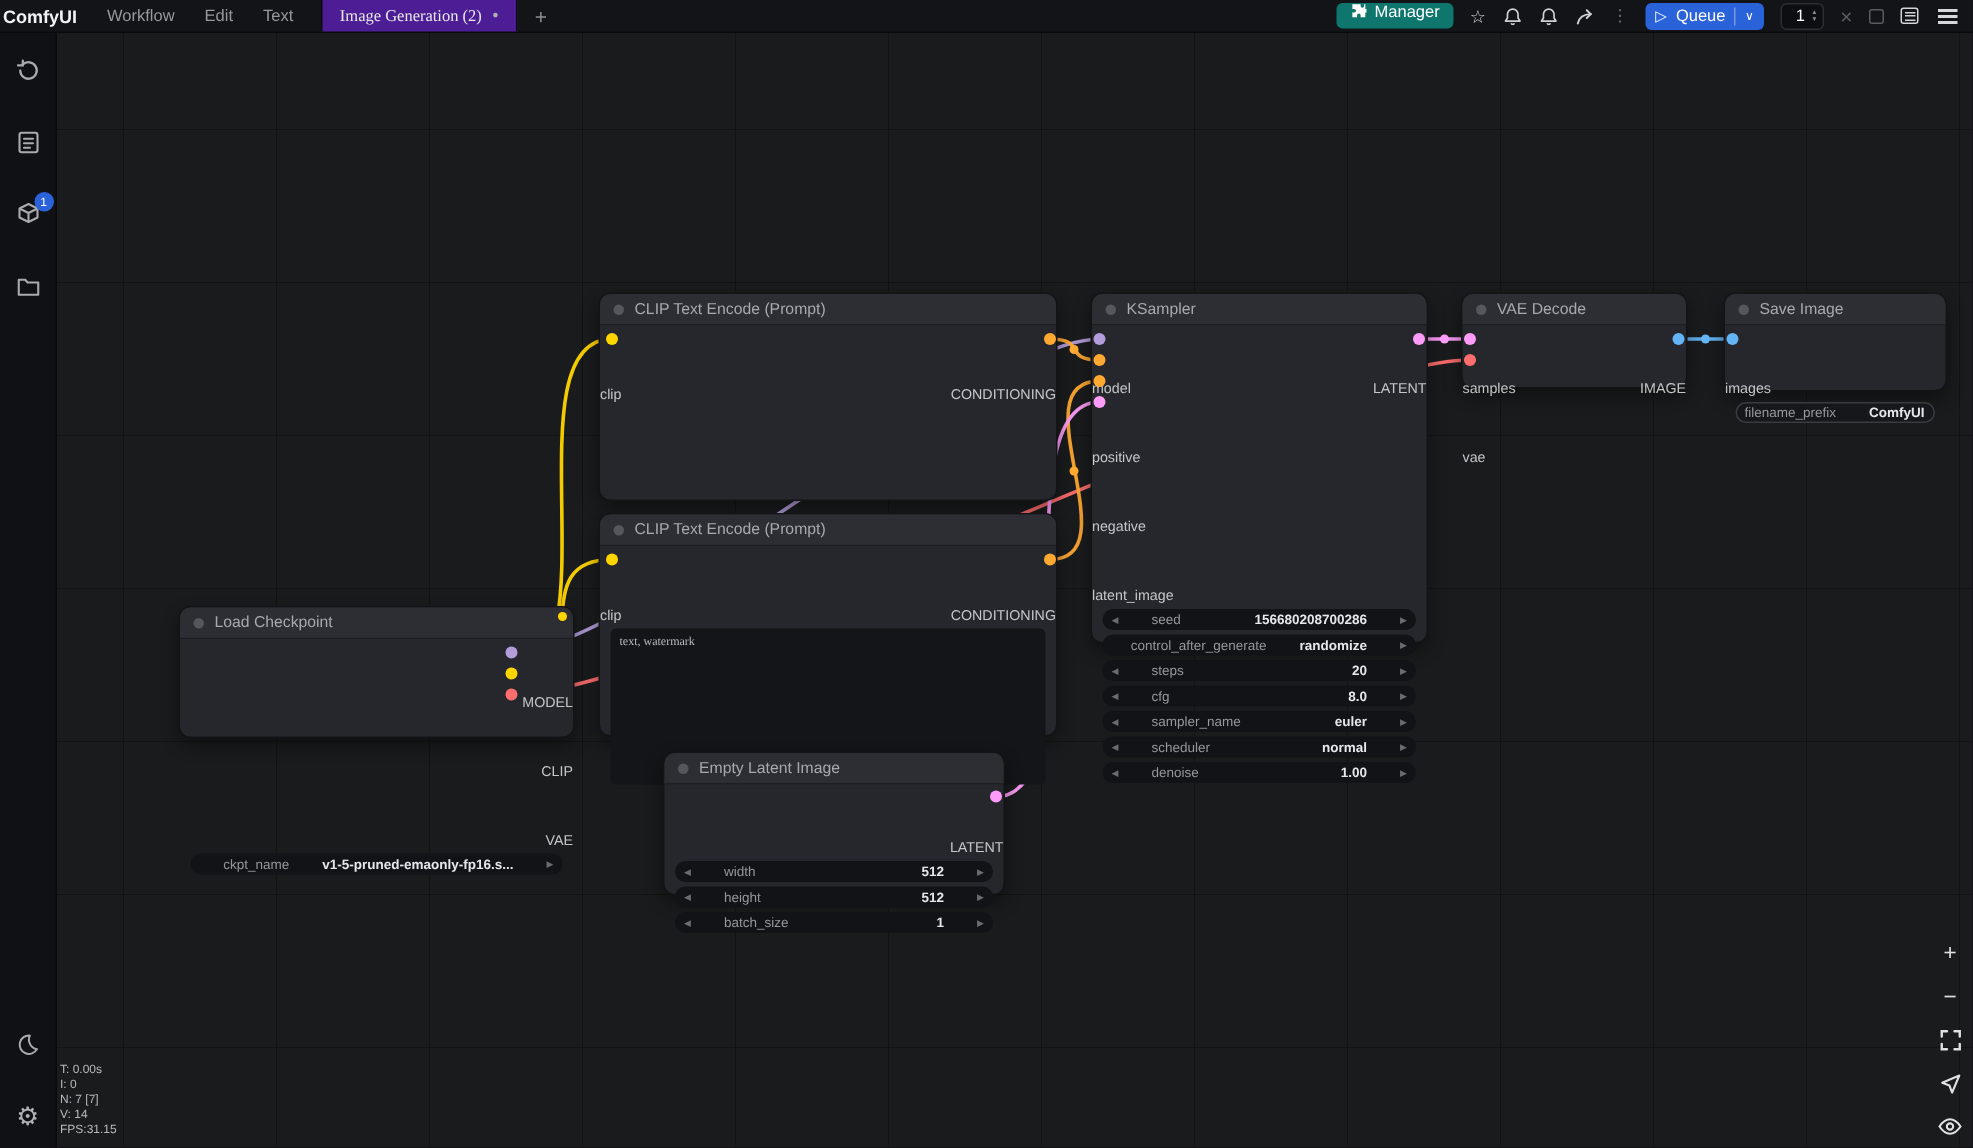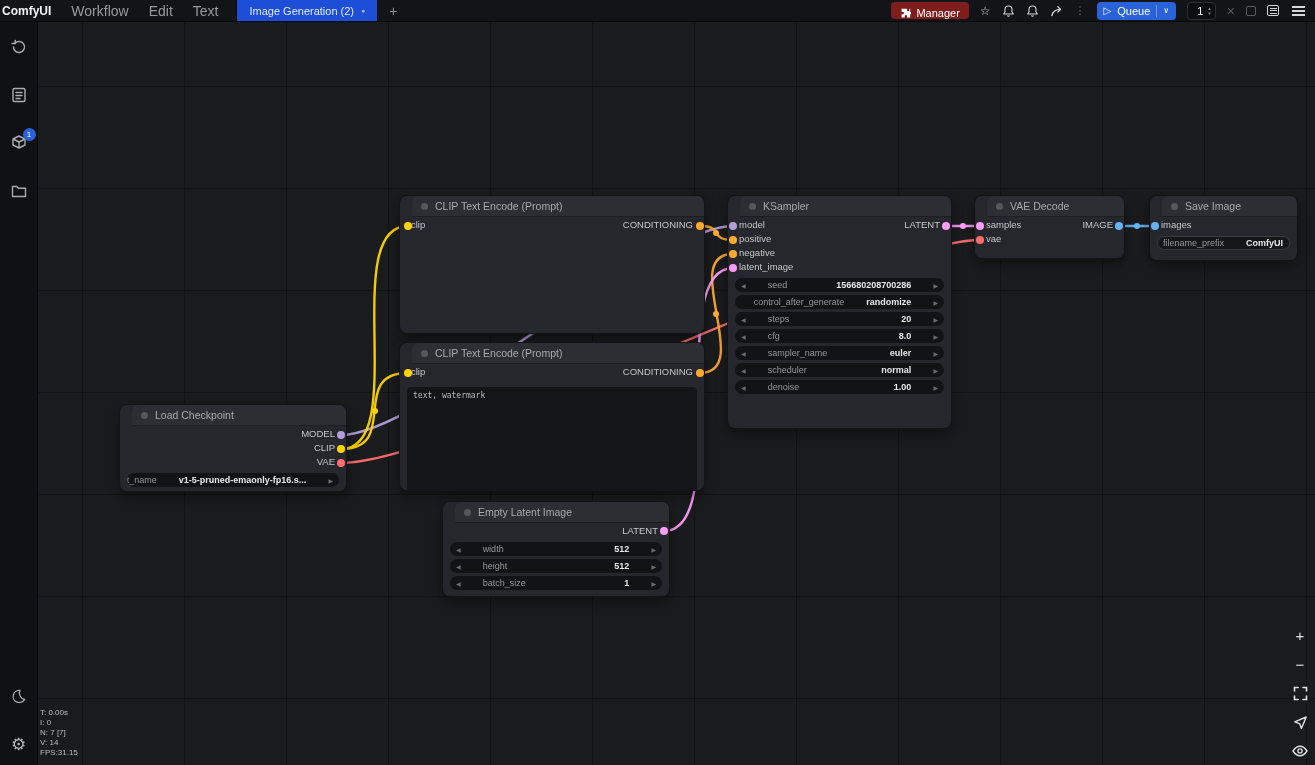--- a/index.html
+++ b/index.html
@@ -4,28 +4,28 @@
 <style>
   * { margin:0; padding:0; box-sizing:border-box; }
   html,body { width:1315px; height:765px; overflow:hidden; background:#101114; font-family:"Liberation Sans", sans-serif; }
   #app { position:relative; width:1315px; height:765px; }
 
   
   .topbar { position:absolute; left:0; top:0; width:1315px; height:22px; background:#131418;
             border-bottom:1px solid #0a0a0c; display:flex; align-items:center; justify-content:space-between; z-index:10; }
   .tb-left { display:flex; align-items:center; height:100%; }
   .logo { color:#f1f2f4; font-size:12px; font-weight:bold; padding:0 10px 0 2px; }
-  .menu { color:#97999d; font-size:14px; padding:0 10px; cursor:default; }
-  .tab { height:100%; display:flex; align-items:center; gap:7px; padding:0 12px; background:#1d4ed8; color:#e7e8ea;
-         font-size:11px; margin-left:8px; border-left:1px solid #0a0a0c; border-right:1px solid #0a0a0c; }
+  .menu { color:#97999d; font-size:11px; padding:0 10px; cursor:default; }
+  .tab { height:100%; display:flex; align-items:center; gap:7px; padding:0 12px; background:#4c1d95; color:#e7e8ea;
+         font-size:11px; margin-left:8px; border-left:1px solid #0a0a0c; border-right:1px solid #0a0a0c;font-family:Liberation Serif, serif; }
   .unsaved-dot { font-size:7px; color:#aeb0b4; line-height:1; }
   .newtab { color:#8b8d91; font-size:14px; padding:0 11px; }
   .tb-right { display:flex; align-items:center; gap:11px; padding-right:8px; height:100%; }
-  .blue-btn { background:#7f1d1d; color:#fff; font-size:11px; height:17px; border-radius:4px;
-              display:flex; align-items:flex-end; gap:5px; padding:0 9px; border:none; }
+  .blue-btn { background:#0f766e; color:#fff; font-size:11px; height:17px; border-radius:4px;
+              display:flex; align-items:flex-start; gap:5px; padding:0 9px; border:none; }
   .tb-icon { color:#cfd1d4; font-size:12px; line-height:1; display:flex; align-items:center; }
   .tb-icon.dim { color:#595b5f; }
   .kebab { color:#6f7175; font-size:11px; }
   .queue-btn { background:#2a62d9; color:#fff; height:18px; border-radius:4px; display:flex; align-items:center;
                font-size:11px; padding:0 7px; gap:6px; }
   .q-divider { width:1px; height:12px; background:rgba(255,255,255,.35); }
   .play { font-size:10px; }
   .chev { font-size:8px; }
   .count-box { background:#0d0e11; border:1px solid #2c2e33; border-radius:4px; height:18px; display:flex;
                align-items:center; padding:0 4px 0 9px; color:#fff; font-size:11px; gap:5px; }
@@ -53,26 +53,26 @@
                               linear-gradient(to bottom, rgba(0,0,0,.28) 1px, transparent 1px);
             background-size:102px 102px; background-position:-58px -38px; z-index:0; }
   svg.layer { position:absolute; left:0; top:0; width:1315px; height:765px; pointer-events:none; }
   #wires { z-index:1; } #dots { z-index:3; }
   .wire { fill:none; stroke-width:2.4; opacity:.95; }
 
   
   .node { position:absolute; background:#26272c; border-radius:7px; z-index:2;
           box-shadow:0 0 0 1px #141417, 0 5px 12px rgba(0,0,0,.45); }
   .node-header { height:21px; display:flex; align-items:center; gap:7px; padding:0 9px; background:#2d2e34;
-                 border-radius:7px 7px 0 0; border-bottom:1px solid #1d1e22;margin-left:12px; }
+                 border-radius:7px 7px 0 0; border-bottom:1px solid #1d1e22; }
   .collapse-dot { width:7px; height:7px; border-radius:50%; background:#56575d; flex:none; }
   .node-title { font-size:10.5px; color:#a8a9ad; white-space:nowrap; }
   .node-body { padding-top:2px; }
-  .slot-row { display:flex; justify-content:space-between; align-items:flex-start; padding:0 11px;
-              font-size:9.5px; color:#c5c6c9; height:14px; white-space:nowrap; }
+  .slot-row { display:flex; justify-content:space-between; align-items:flex-end; padding:0 0;
+              font-size:9.5px; color:#c5c6c9; height:14px; white-space:nowrap;margin-top:32px; }
   .slot-row.tall { height:18px; }
   .slot-row.out-only { justify-content:flex-end; }
   .widget { margin:3px 7px 0 7px; height:14px; background:#121317; border-radius:8px; display:flex;
             align-items:center; padding:0 6px; font-size:9px; color:#96979b; gap:22px; overflow:hidden; white-space:nowrap;justify-content:flex-end; }
   .widget .wvalue { margin-left:auto; color:#e6e7e9; font-weight:bold; }
   .widget.bordered { background:#16171b; border:1px solid #3a3b41; }
   .warrow { font-size:6px; color:#6a6c70; flex:none; }
   .node-text { margin:3px 7px 0 7px; background:#141519; border-radius:4px; padding:4px 6px;
                font-family:"DejaVu Sans Mono", monospace; font-size:8px; line-height:10px; color:#b9bac0;
                white-space:pre-wrap; overflow:hidden; }
@@ -193,21 +193,21 @@
     <path class="wire" d="M341,449 C411,449 338,226 408,226" stroke="#FFD500"></path>
     <path class="wire" d="M341,449 C401,449 348,373 408,373" stroke="#FFD500"></path>
     <path class="wire" d="M341,463 C451,463 870,240 980,240" stroke="#FF6E6E"></path>
     <path class="wire" d="M700,226 C725,226 708,240 733,240" stroke="#FFA931"></path>
     <path class="wire" d="M700,373 C755,373 678,254 733,254" stroke="#FFA931"></path>
     <path class="wire" d="M664,531 C734,531 663,268 733,268" stroke="#FF9CF9"></path>
     <path class="wire" d="M946,226 C961,226 965,226 980,226" stroke="#FF9CF9"></path>
     <path class="wire" d="M1119,226 C1134,226 1140,226 1155,226" stroke="#64B5F6"></path>
   </svg>
 
-  <section class="node" style="left:120px; top:405px; width:226px; height:86px;">
+  <section class="node" style="left:120px; top:405px; width:262px; height:86px;">
     <div class="node-header">
       <span class="collapse-dot"></span>
       <span class="node-title">Load Checkpoint</span>
     </div>
     <div class="node-body">
       <div class="slot-row out-only">
           <span>MODEL</span>
         </div>
       <div class="slot-row out-only">
           <span>CLIP</span>
@@ -240,21 +240,21 @@
   <section class="node" style="left:400px; top:343px; width:304px; height:147px;">
     <div class="node-header">
       <span class="collapse-dot"></span>
       <span class="node-title">CLIP Text Encode (Prompt)</span>
     </div>
     <div class="node-body">
       <div class="slot-row tall">
         <span>clip</span>
         <span>CONDITIONING</span>
       </div>
-      <div class="node-text" style="height:104px;">text, watermark</div>
+      <div class="node-text" style="height:104px;font-family:Liberation Serif, serif;">text, watermark</div>
     </div>
   </section>
 
   <section class="node" style="left:728px; top:196px; width:223px; height:232px;">
     <div class="node-header">
       <span class="collapse-dot"></span>
       <span class="node-title">KSampler</span>
     </div>
     <div class="node-body">
       <div class="slot-row">

